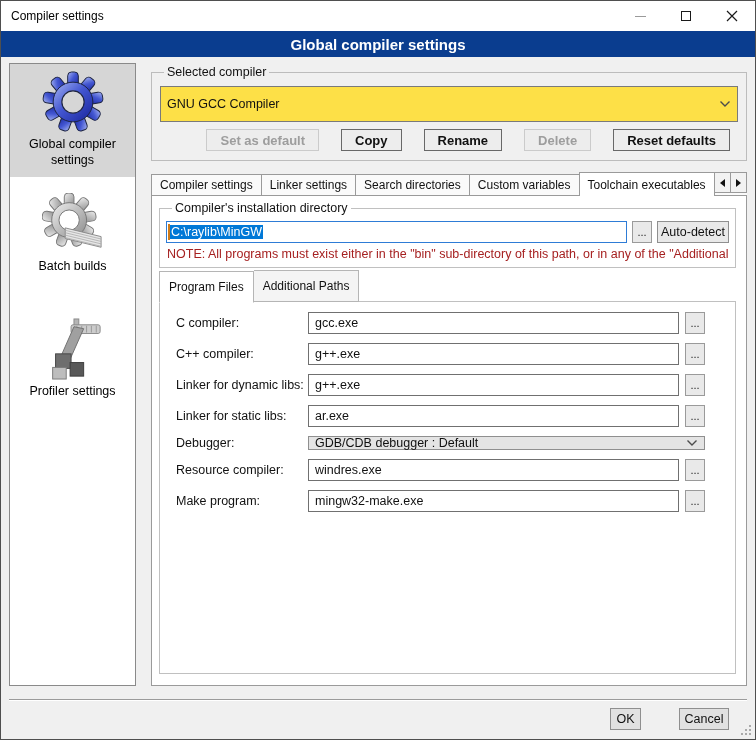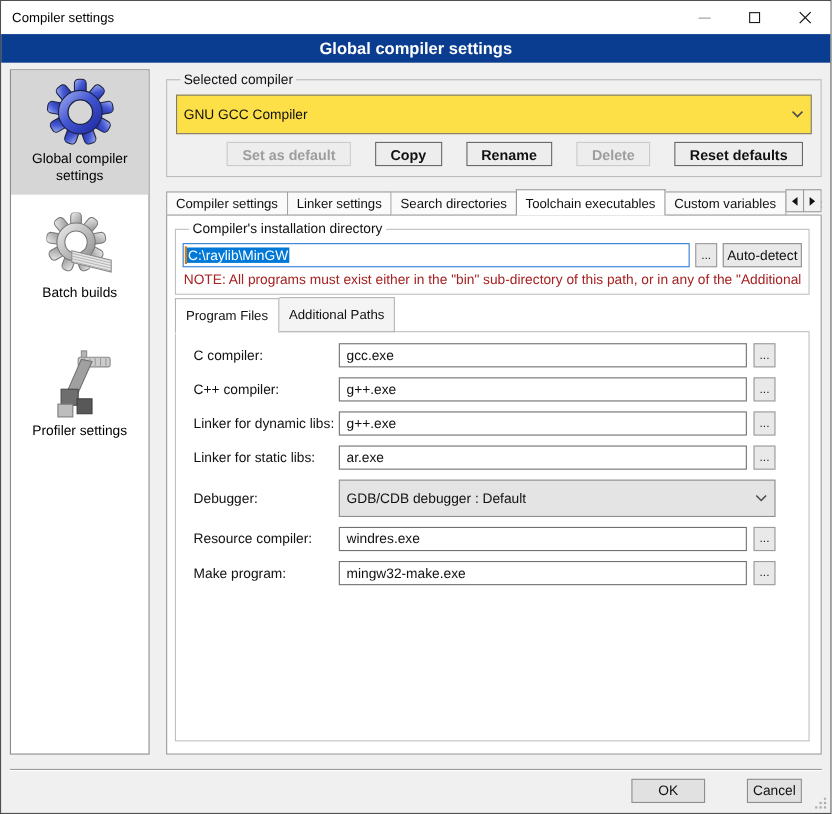--- a/index.html
+++ b/index.html
@@ -95,28 +95,28 @@
   .itab.active { height:23px; background:#fff; border-left:1px solid #b5b5b5; border-bottom:1px solid #fff;
                  margin-bottom:-1px; position:relative; z-index:3; }
   .inner-panel { flex:1; margin:-1px 10px 11px 7px; border:1px solid #c0c0c0; background:#fff;
                  padding:10px 30px 0 16px; min-height:0; }
 
   .frow { display:flex; align-items:center; margin-bottom:9px; }
   .flabel { width:132px; flex:none; font-size:12.5px; }
   .field { flex:1; height:22px; border:1px solid #707070; background:#fff; padding:0 6px;
            font-size:12.5px; font-family:"Liberation Sans", sans-serif; color:#111; min-width:0; }
   .frow .browse { margin-left:6px; }
-  .dbg-combo { flex:1; height:34px; background:#e4e4e4; border:1px solid #8f8f8f; display:flex;
+  .dbg-combo { flex:1; height:14px; background:#e4e4e4; border:1px solid #8f8f8f; display:flex;
                align-items:center; padding:0 6px; font-size:12.5px; }
 
   
   .footer-sep { position:absolute; left:8px; right:8px; bottom:38px; height:2px;
                 background:linear-gradient(#9b9b9b 50%, #ffffff 50%); }
   .footer { position:absolute; right:26px; bottom:9px; display:flex; gap:38px; }
-  .fbtn { width:67px; height:22px; background:#e1e1e1; border:1px solid #8f8f8f; font-size:12.5px;
+  .fbtn { width:31px; height:22px; background:#e1e1e1; border:1px solid #8f8f8f; font-size:12.5px;
           display:flex; align-items:center; justify-content:center; cursor:default; }
   .fbtn.cancel { width:50px; }
   .grip { position:absolute; right:3px; bottom:3px; }
 </style>
 </head>
 <body>
 
 <div class="window">
 
   <div class="titlebar">
@@ -239,22 +239,22 @@
           <div class="btn">Rename</div>
           <div class="btn disabled">Delete</div>
           <div class="btn">Reset defaults</div>
         </div>
       </div>
 
       <div class="tabstrip">
         <div class="tab">Compiler settings</div>
         <div class="tab">Linker settings</div>
         <div class="tab">Search directories</div>
+        <div class="tab">Custom variables</div>
         <div class="tab active">Toolchain executables</div>
-        <div class="tab">Custom variables</div>
         <div class="tab clipped">Build options</div>
         <div class="tab-arrows">
           <div class="tab-arrow">
               <span class="tri-left"></span>
             </div>
           <div class="tab-arrow">
               <span class="tri-right"></span>
             </div>
         </div>
       </div>

